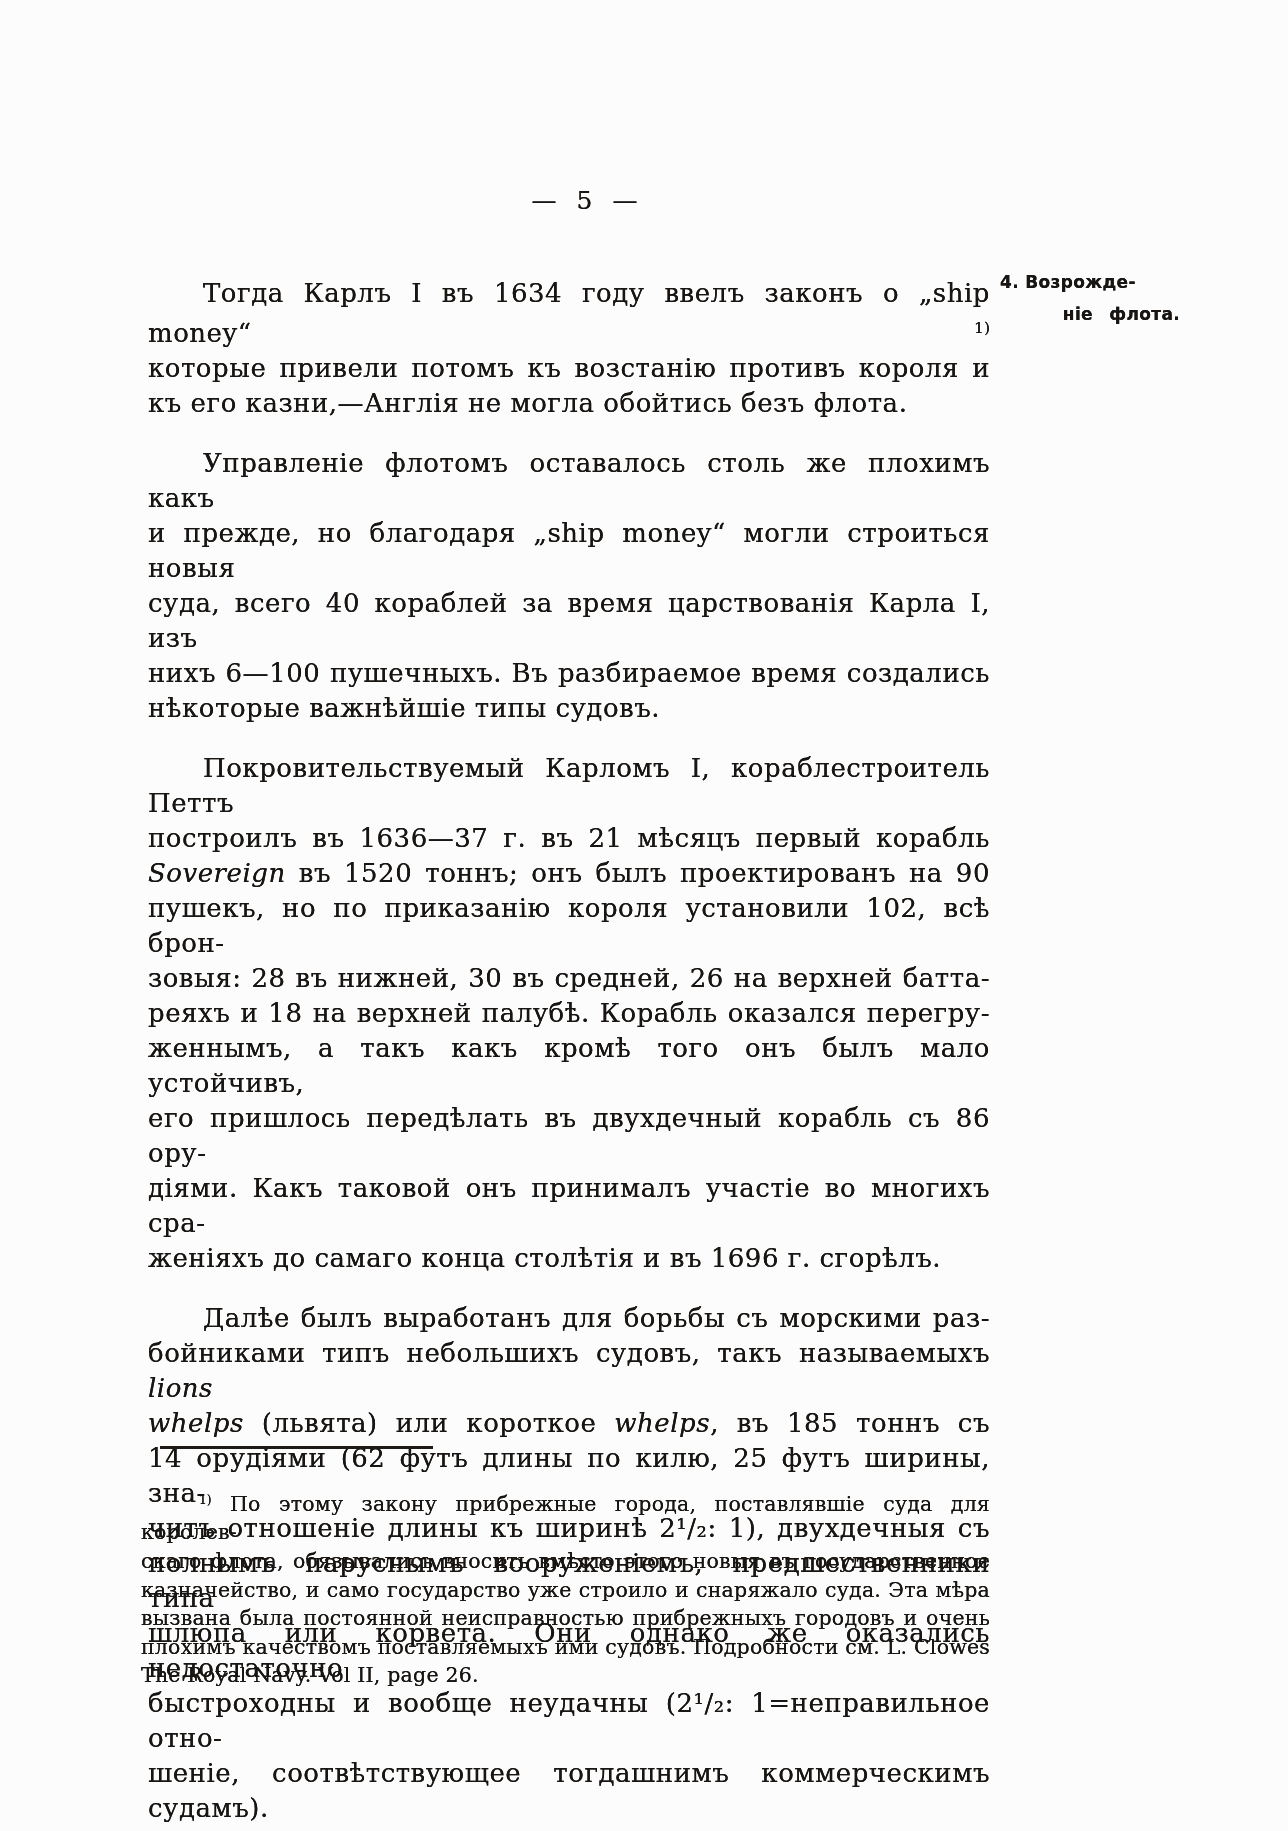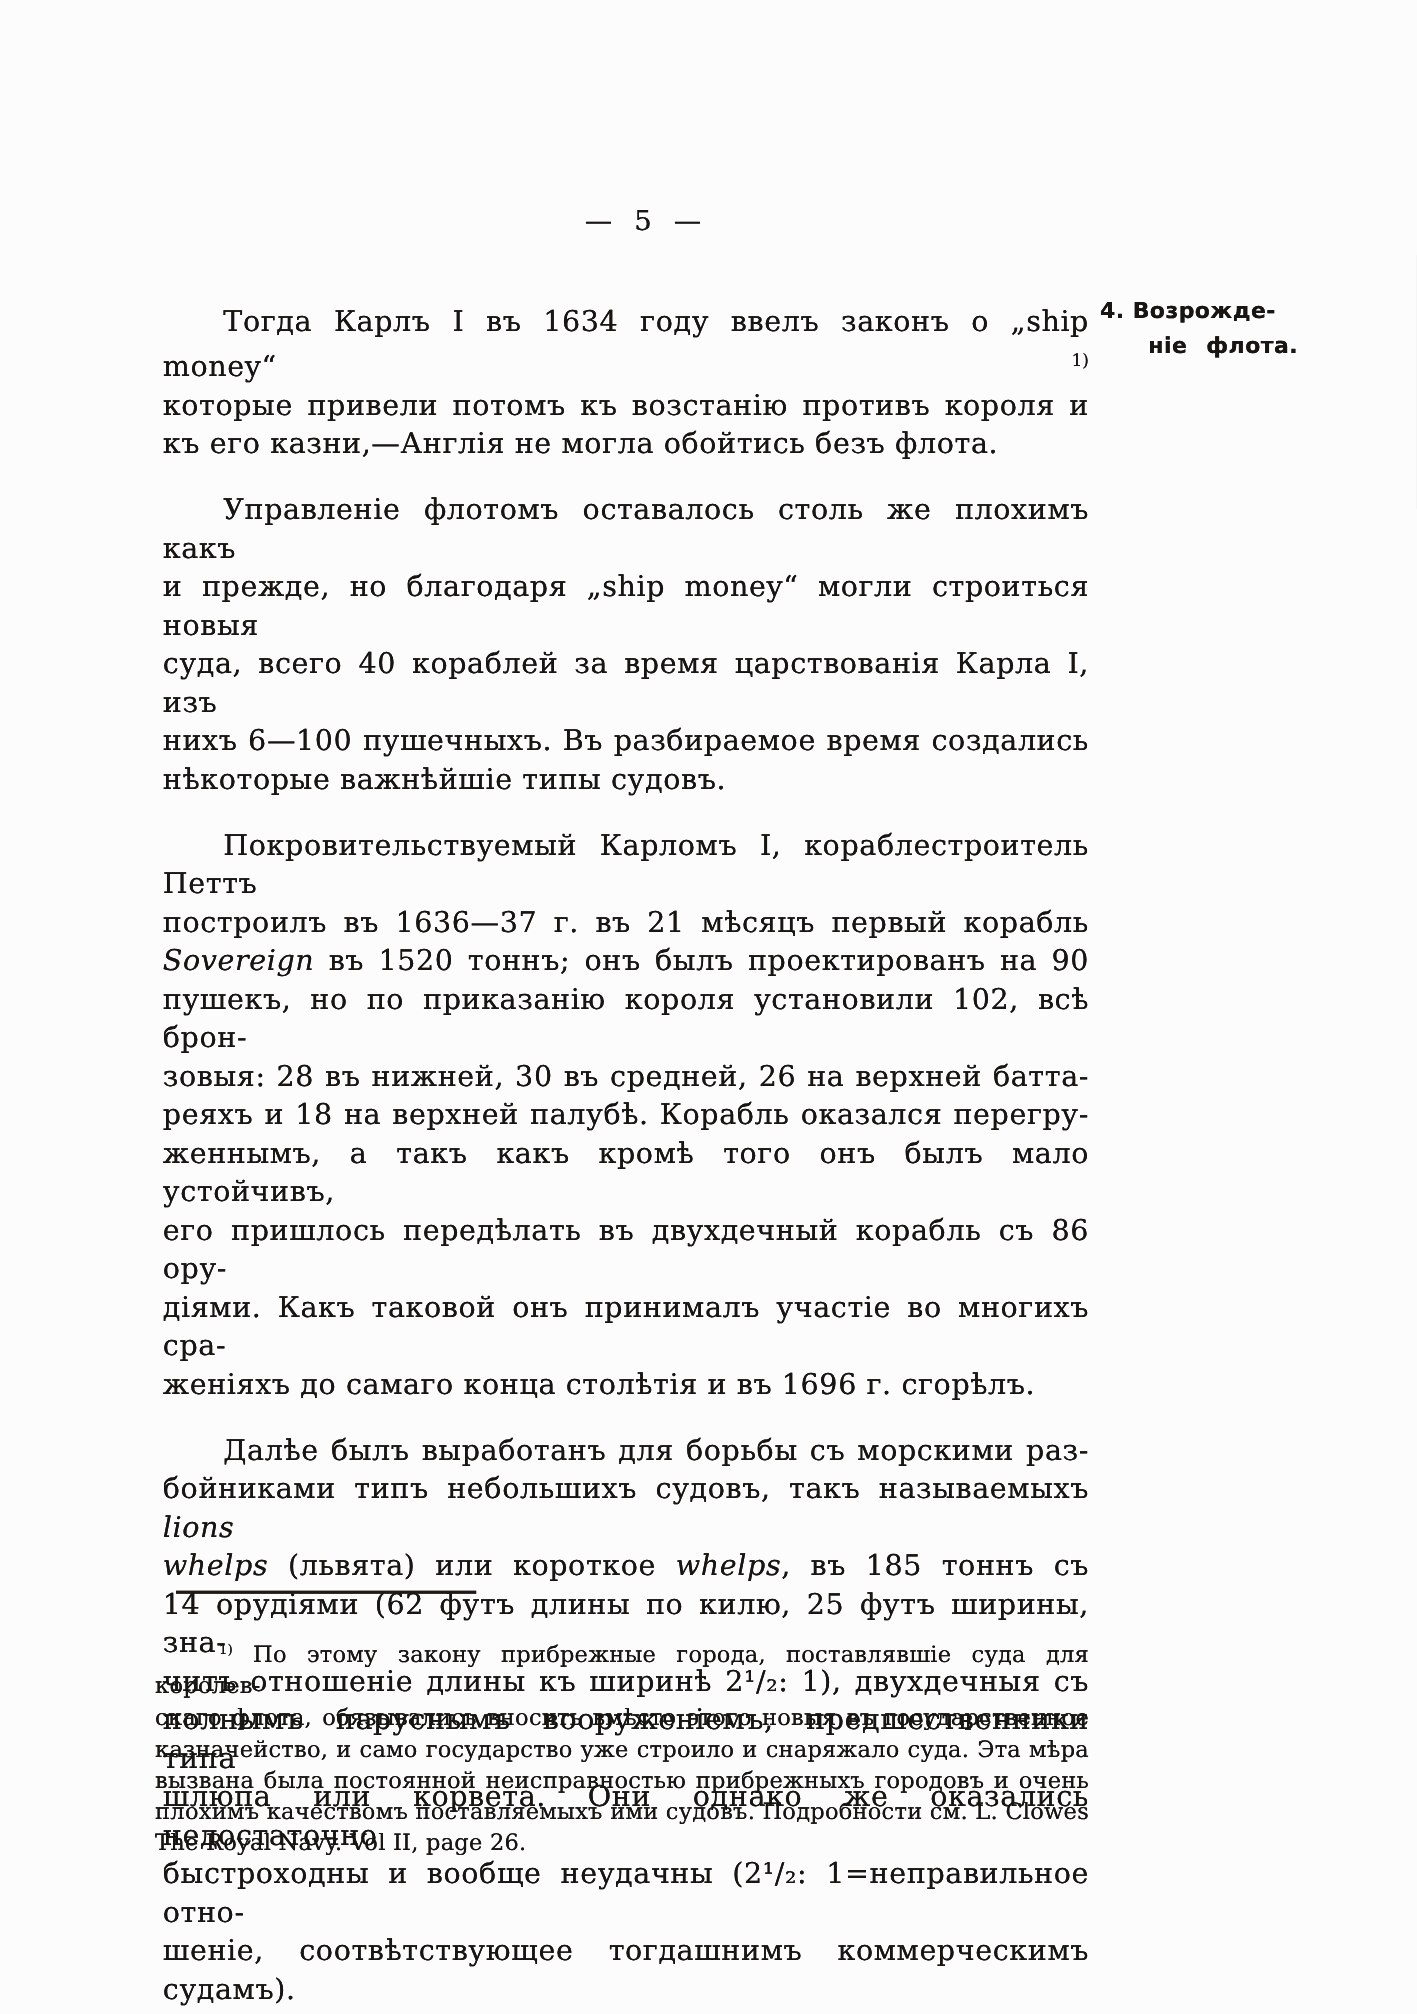--- a/index.html
+++ b/index.html
@@ -46,21 +46,21 @@
     vertical-align: 0.55em;
     letter-spacing: 0;
   }
   .margin-note {
     position: absolute;
     left: 1000px;
     top: 266px;
     width: 180px;
     font-family: "DejaVu Sans", sans-serif;
     font-weight: bold;
-    font-size: 20px;
+    font-size: 17px;
     line-height: 32px;
     letter-spacing: 0.02em;
   }
   .margin-note .mn-line:nth-child(2) { padding-left: 10px; word-spacing: 10px; text-align: right; }
   .fn-rule {
     position: absolute;
     left: 160px;
     top: 1446px;
     width: 273px;
     height: 3px;

